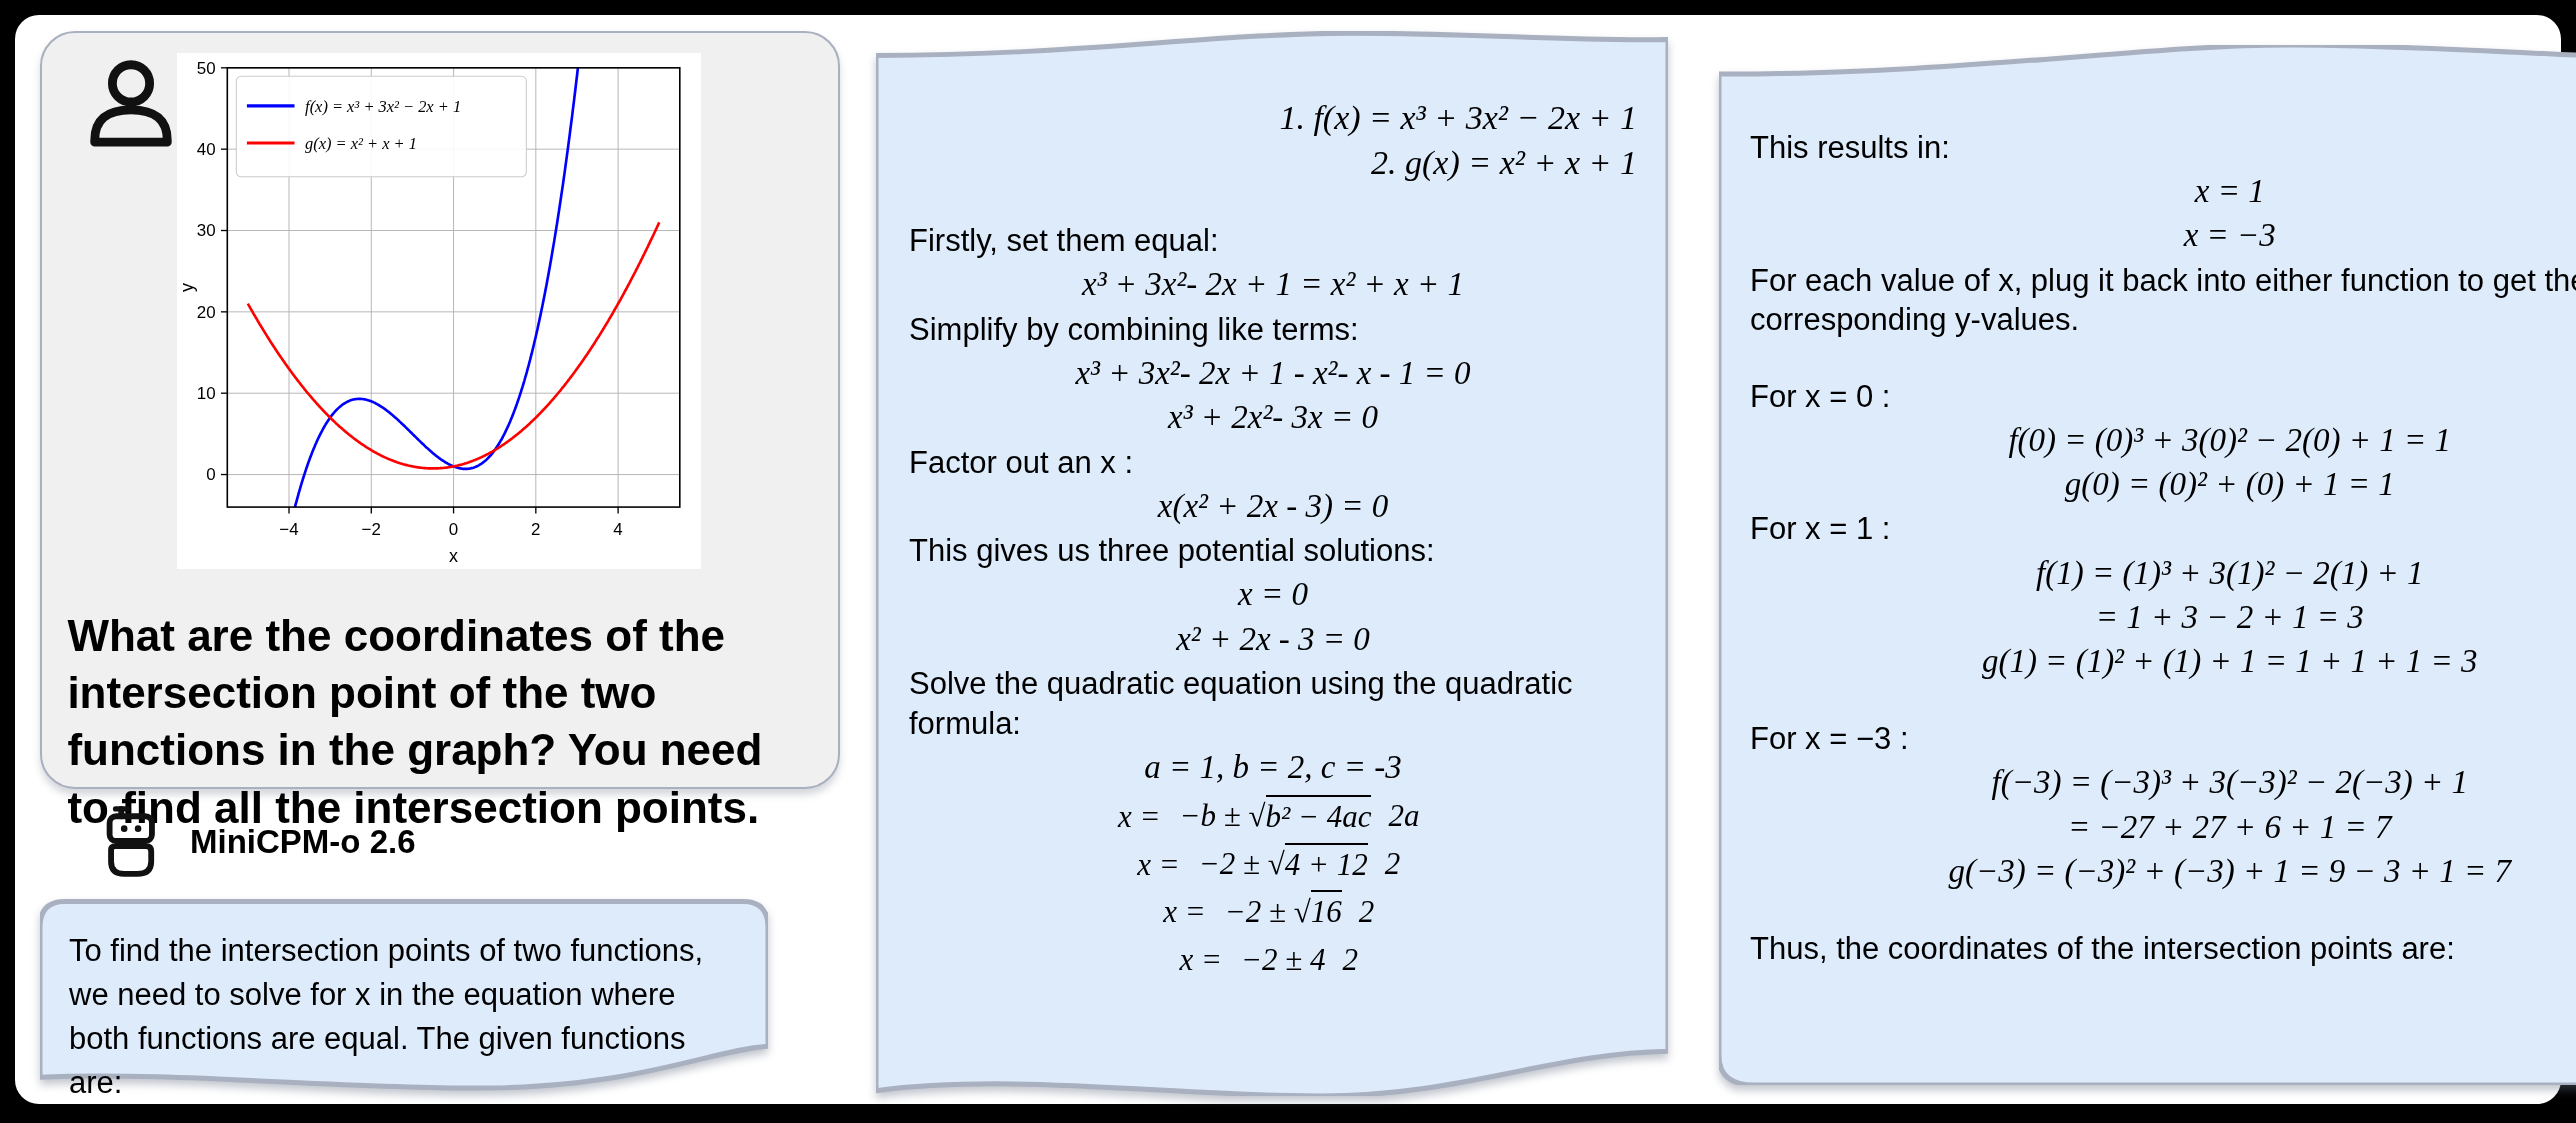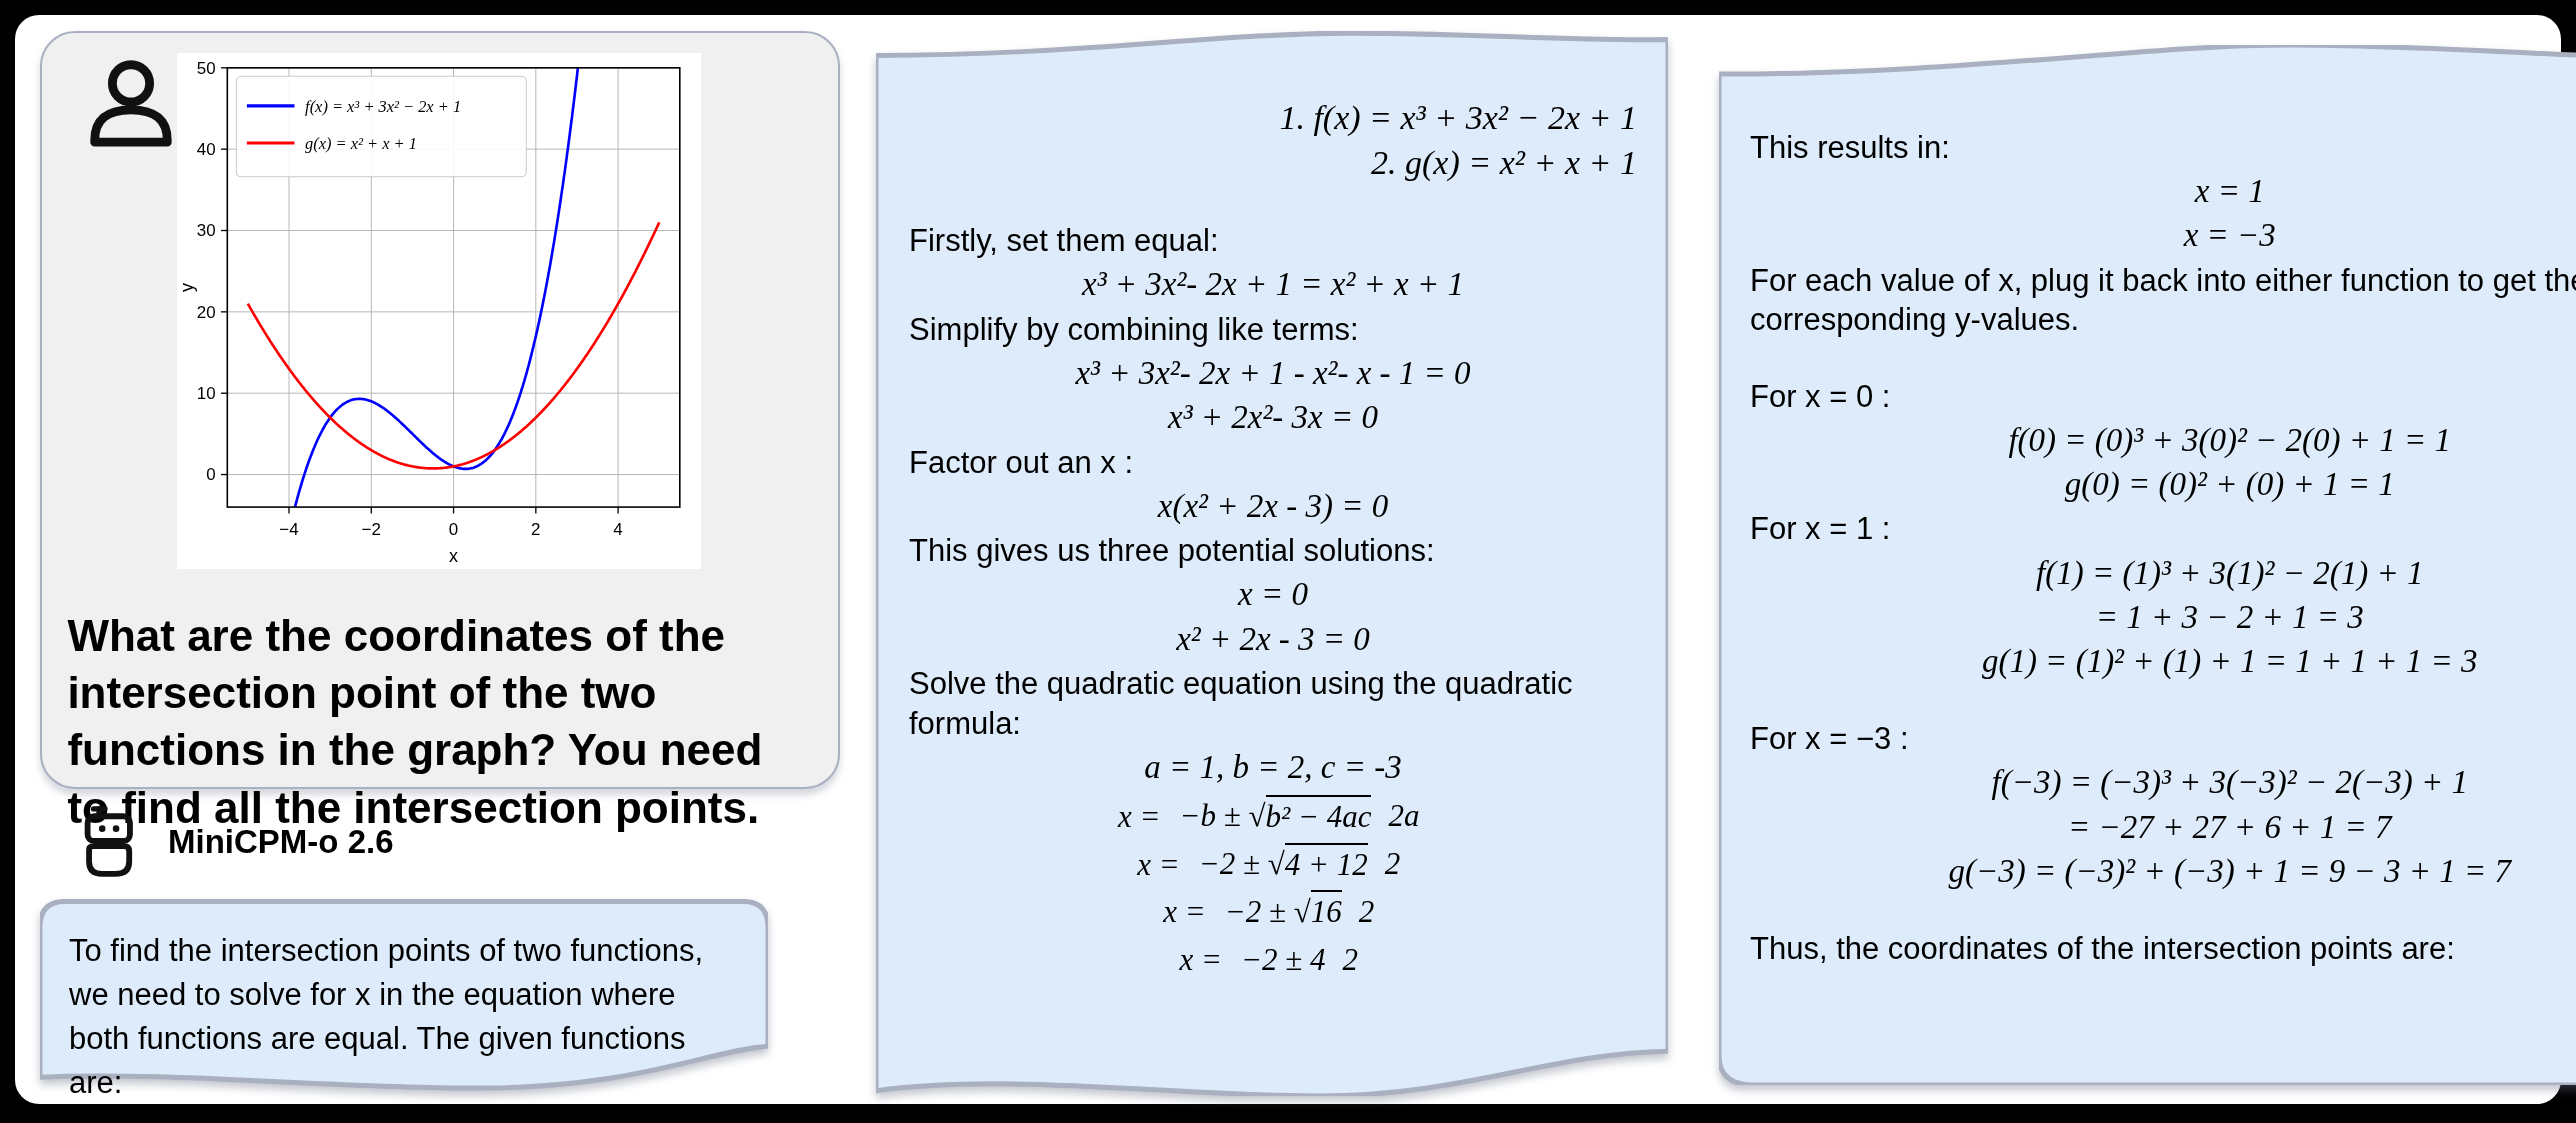--- a/index.html
+++ b/index.html
@@ -7,21 +7,21 @@
   .canvas{position:absolute;left:15px;top:15px;width:2546px;height:1089px;background:#fff;border-radius:24px;}
 
   
   .left-panel{position:absolute;left:25px;top:16px;width:796px;height:754px;background:#f0f0f0;
     border:2.1px solid #a9b0bf;border-radius:35px;box-shadow:0 5.3px 7.4px rgba(90,100,120,.25);}
   .user-avatar{position:absolute;left:40px;top:21px;width:98px;height:98px;}
   .graph-box{position:absolute;left:135px;top:19.6px;width:524px;height:516px;background:#fff;}
   .question{position:absolute;left:25.4px;top:574px;width:746px;font-size:44px;font-weight:bold;line-height:1.3;}
 
   
-  .bot-row{position:absolute;left:58px;top:790px;height:74px;display:flex;align-items:center;gap:22px;text-align:right;}
+  .bot-row{position:absolute;left:80px;top:790px;height:74px;display:flex;align-items:center;gap:22px;text-align:right;}
   .bot-avatar{width:73px;height:73px;}
   .bot-name{font-size:33px;font-weight:bold;}
 
   
   .bubble{position:absolute;}
   .bubble > svg.shape{position:absolute;left:0;top:0;width:100%;height:100%;
     filter:drop-shadow(0 5.3px 4.2px rgba(100,110,130,.40));}
   .bubble .shape path{fill:#ddebfb;stroke:#a9b0bf;stroke-width:5;vector-effect:non-scaling-stroke;}
   .bubble-1{left:25px;top:881px;width:728px;height:195px;}
   .bubble-2{left:861px;top:16px;width:792px;height:1065px;}

